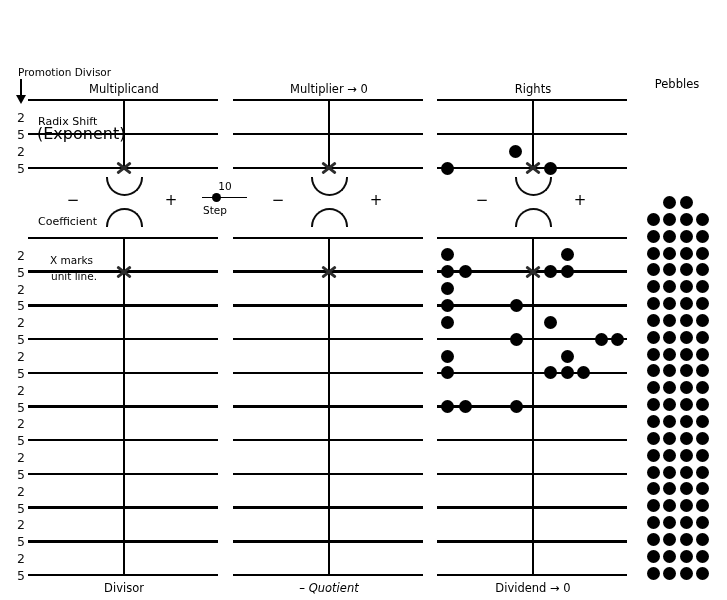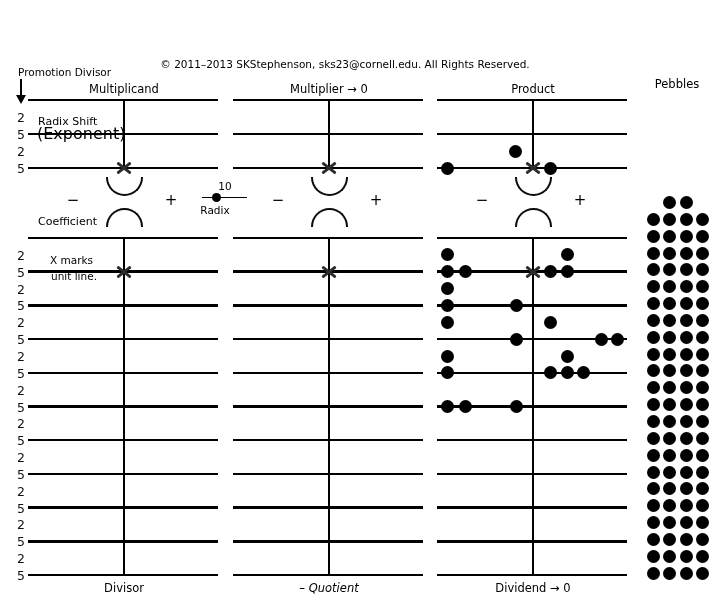--- a/index.html
+++ b/index.html
@@ -50,35 +50,34 @@
   .cupD{border-bottom:none;border-radius:21px 21px 0 0;}
   .pf{position:absolute;font-size:12.5px;color:#111;transform:translate(-50%,-50%);}
   .sign{position:absolute;font-size:15px;transform:translate(-50%,-50%);}
   .ctop{position:absolute;font-size:11.5px;transform:translateX(-50%);white-space:nowrap;}
 </style>
 </head>
 <body>
 
 <div class="stage">
 
-  <div class="t-copy">© 2011–2013 SKStephenson, sks23@cornell.edu. All Rights Reserved.</div>
 
   <div class="lbl lbl-promo">Promotion Divisor</div>
   <div class="pf-arrow-shaft"></div>
   <div class="pf-arrow-head"></div>
   <div class="lbl lbl-radix">Radix Shift</div>
   <div class="lbl lbl-exp">(Exponent)</div>
   <div class="lbl lbl-coeff">Coefficient</div>
   <div class="lbl lbl-xm1">X marks</div>
   <div class="lbl lbl-xm2">unit line.</div>
 
   <div class="lbl lbl-b10">10</div>
   <div class="base-line"></div>
   <div class="base-dot"></div>
-  <div class="lbl lbl-base">Radix</div>
+  <div class="lbl lbl-base">Step</div>
 
   <div class="lbl lbl-pebbles">Pebbles</div>
 
   <div id="board">
       <div class="hline" style="left: 28px; top: 98.7px; width: 190px;"></div>
       <div class="hline" style="left: 28px; top: 132.7px; width: 190px;"></div>
       <div class="hline" style="left: 28px; top: 166.7px; width: 190px;"></div>
       <div class="hline" style="left: 28px; top: 236.7px; width: 190px;"></div>
       <div class="hline" style="left: 28px; top: 270.4px; width: 190px;"></div>
       <div class="hline" style="left: 28px; top: 304.1px; width: 190px;"></div>
@@ -139,21 +138,21 @@
       <div class="hline" style="left: 437px; top: 540px; width: 190px;"></div>
       <div class="hline" style="left: 437px; top: 573.7px; width: 190px;"></div>
       <div class="vline" style="left: 531.7px; top: 98.7px; height: 71.5px;"></div>
       <div class="vline" style="left: 531.7px; top: 236.7px; height: 339.6px;"></div>
       <div class="xmark" style="left: 525px; top: 160px;"></div>
       <div class="xmark" style="left: 525px; top: 263.7px;"></div>
       <div class="cupU" style="left: 514.5px; top: 177px;"></div>
       <div class="cupD" style="left: 514.5px; top: 208px;"></div>
       <div class="sign" style="left: 482px; top: 200px;">−</div>
       <div class="sign" style="left: 580px; top: 200px;">+</div>
-      <div class="ctop" style="left: 533px; top: 82px;">Product</div>
+      <div class="ctop" style="left: 533px; top: 82px;">Rights</div>
       <div class="ctop" style="left: 533px; top: 581px;">Dividend → 0</div>
       <div class="dot" style="left: 440.5px; top: 161.5px;"></div>
       <div class="dot" style="left: 508.5px; top: 144.5px;"></div>
       <div class="dot" style="left: 543.5px; top: 161.5px;"></div>
       <div class="dot" style="left: 440.5px; top: 248.4px;"></div>
       <div class="dot" style="left: 560.5px; top: 248.4px;"></div>
       <div class="dot" style="left: 440.5px; top: 265.2px;"></div>
       <div class="dot" style="left: 458.5px; top: 265.2px;"></div>
       <div class="dot" style="left: 543.5px; top: 265.2px;"></div>
       <div class="dot" style="left: 560.5px; top: 265.2px;"></div>

